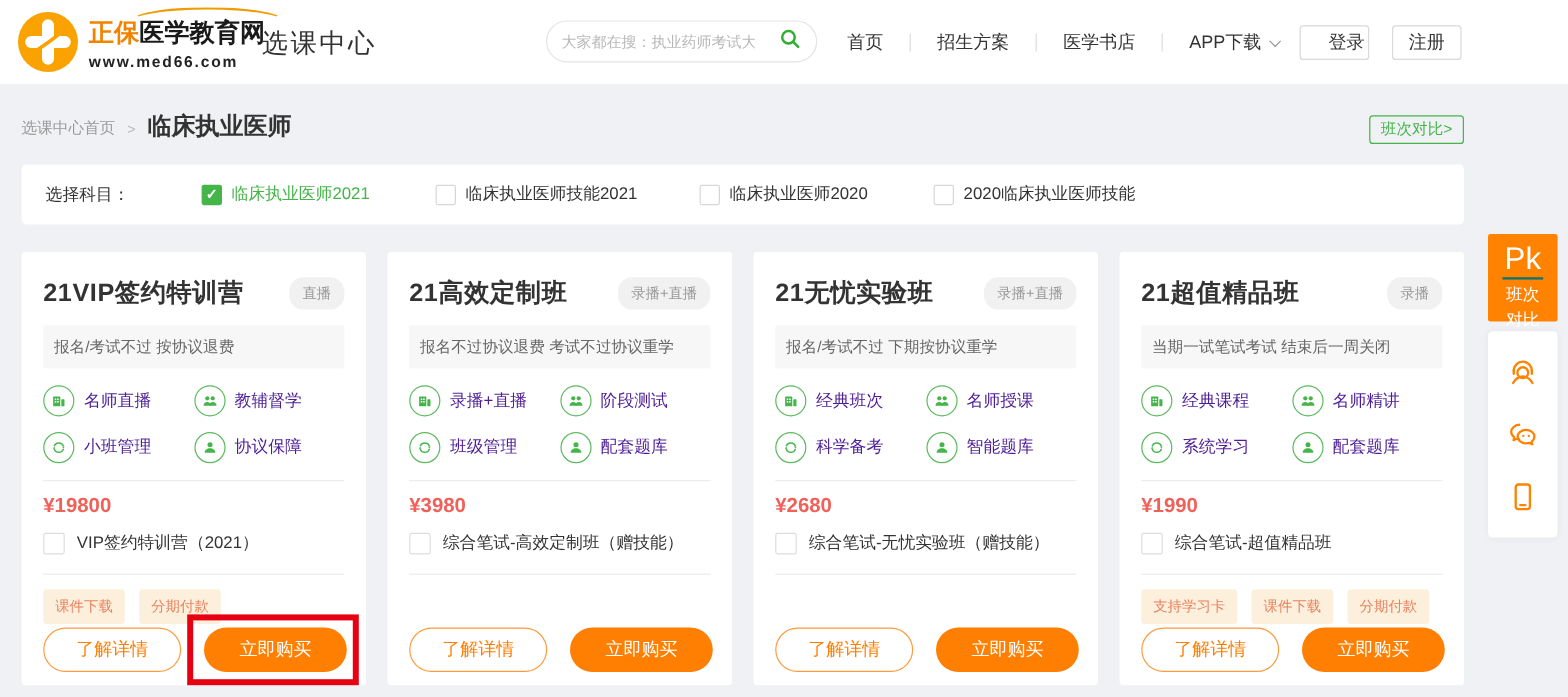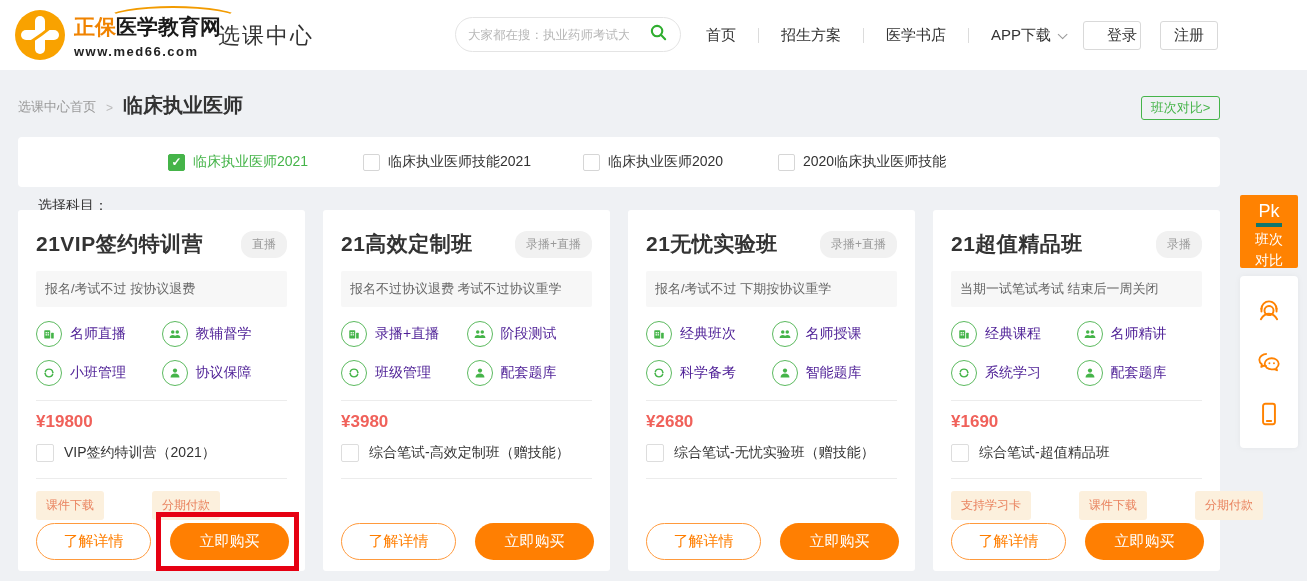--- a/index.html
+++ b/index.html
@@ -38,21 +38,21 @@
   .crumb { position:absolute; left:18px; top:92px; display:flex; align-items:flex-end; }
   .crumb-root { font-size:13px; color:#999; padding-bottom:3px; }
   .crumb-sep { font-size:12px; color:#bbb; margin:0 10px; padding-bottom:4px; }
   .crumb-cur { font-size:20px; font-weight:bold; color:#333; }
   .compare-btn { position:absolute; left:1141px; top:96px; width:79px; height:24px; border:1px solid #45b449;
                  border-radius:3px; color:#45b449; font-size:13px; display:flex; align-items:center;
                  justify-content:center; background:transparent; }
 
   
   .filter { position:absolute; left:18px; top:137px; width:1202px; height:50px; background:#fff; border-radius:4px; }
-  .filter-label { position:absolute; left:20px; top:17px; font-size:14px; color:#333;margin-top:43px; }
+  .filter-label { position:absolute; left:20px; top:17px; font-size:14px; color:#333; }
   .fopt { position:absolute; top:16px; display:flex; align-items:center; }
   .cbx { width:17px; height:17px; border:1px solid #d6d6d6; border-radius:2px; background:#fff; flex:none; }
   .cbx.checked { background:#45b449; border-color:#45b449; position:relative; }
   .cbx.checked::after { content:"✓"; position:absolute; left:2.5px; top:0.5px; color:#fff; font-size:12px; font-weight:bold; }
   .fopt-label { font-size:14px; color:#333; margin-left:8px; }
   .fopt.active .fopt-label { color:#45b449; }
   .fo1 { left:150px; } .fo2 { left:345px; } .fo3 { left:565px;text-align:right; } .fo4 { left:760px; }
 
   
   .card { position:absolute; top:210px; width:287px; height:361px; background:#fff; border-radius:3px; }
@@ -66,37 +66,37 @@
   .feat { display:flex; align-items:center; }
   .ficon { width:26px; height:26px; border:1.4px solid #5cba5f; border-radius:50%; display:flex; align-items:center;
            justify-content:center; flex:none; }
   .feat-label { font-size:14px; color:#4c1d95; margin-left:8px; white-space:nowrap; }
   .hr { position:absolute; left:18px; right:18px; height:1px; background:#ececec; }
   .hr1 { top:190px; } .hr2 { top:268px; }
   .price { position:absolute; left:18px; top:202px; color:#f0615a; font-weight:bold; font-size:17px; }
   .opt-row { position:absolute; left:18px; top:234px; display:flex; align-items:center; }
   .opt-cbx { width:18px; height:18px; border:1px solid #ddd; border-radius:2px; background:#fff; flex:none; }
   .opt-label { font-size:14px; color:#333; margin-left:10px; white-space:nowrap; }
-  .tags { position:absolute; left:18px; top:281px; display:flex;gap:36px; }
+  .tags { position:absolute; left:18px; top:281px; display:flex; }
   .tag { background:#fcf0dd; color:#e9825e; font-size:12px; padding:6px 10px; border-radius:3px; margin-right:12px;
          white-space:nowrap; }
   .actions { position:absolute; left:18px; right:16px; bottom:11px; display:flex; justify-content:space-between; }
   .btn-detail { width:115px; height:37px; border:1px solid #ff9a3d; border-radius:19px; background:#fff;
                 color:#ff7e00; font-size:15px; display:flex; align-items:center; justify-content:center; }
   .btn-buy { width:119px; height:37px; border:none; border-radius:19px; background:#ff7f02; color:#fff;
              font-size:15px; display:flex; align-items:center; justify-content:center; }
 
   
   .annotation-box { position:absolute; left:156px; top:512px; width:143px; height:59px;
                     border:5px solid #e60012; z-index:10; pointer-events:none; }
 
   
   .pk-box { position:absolute; left:1240px; top:195px; width:58px; height:73px; background:#ff8201; color:#fff;
             border-radius:2px; display:flex; flex-direction:column; align-items:center; z-index:3; }
-  .pk-text { font-size:18px; line-height:1; margin-top:7px; padding:0 2px 3px 2px; border-bottom:4px solid #0f766e; }
+  .pk-text { font-size:26px; line-height:1; margin-top:7px; padding:0 2px 3px 2px; border-bottom:2px solid #0f766e; }
   .pk-line { font-size:14px; line-height:17px; margin-top:4px; }
   .side-panel { position:absolute; left:1240px; top:276px; width:58px; height:172px; background:#fff;
                 border-radius:4px; box-shadow:0 0 6px rgba(0,0,0,.05); display:flex; flex-direction:column;
                 align-items:center; justify-content:space-around; padding:8px 0; z-index:3; }
   .side-icon { width:30px; height:30px; display:flex; align-items:center; justify-content:center; }
 </style>
 </head>
 <body>
 
 <div class="header" data-interactable="false">
@@ -440,21 +440,21 @@
         <span class="ficon" data-interactable="false">
           <svg viewBox="0 0 16 16" width="14" height="14" fill="#45b449">
             <circle cx="8" cy="5.2" r="2.4"></circle>
             <path d="M2.9 13c0-2.8 2.3-4.4 5.1-4.4s5.1 1.6 5.1 4.4z"></path>
           </svg>
         </span>
         <span class="feat-label" data-interactable="false">配套题库</span>
       </div>
   </div>
   <div class="hr hr1" data-interactable="false"></div>
-  <div class="price" data-interactable="false"><span>¥</span><span>1690</span></div>
+  <div class="price" data-interactable="false"><span>¥</span><span>1990</span></div>
   <div class="opt-row" data-interactable="true">
     <span class="opt-cbx" data-interactable="true"></span>
     <span class="opt-label" data-interactable="false">综合笔试-超值精品班</span>
   </div>
   <div class="hr hr2" data-interactable="false"></div>
   <div class="tags" data-interactable="false">
     <span class="tag" data-interactable="false">支持学习卡</span>
     <span class="tag" data-interactable="false">课件下载</span>
     <span class="tag" data-interactable="false">分期付款</span>
   </div>

